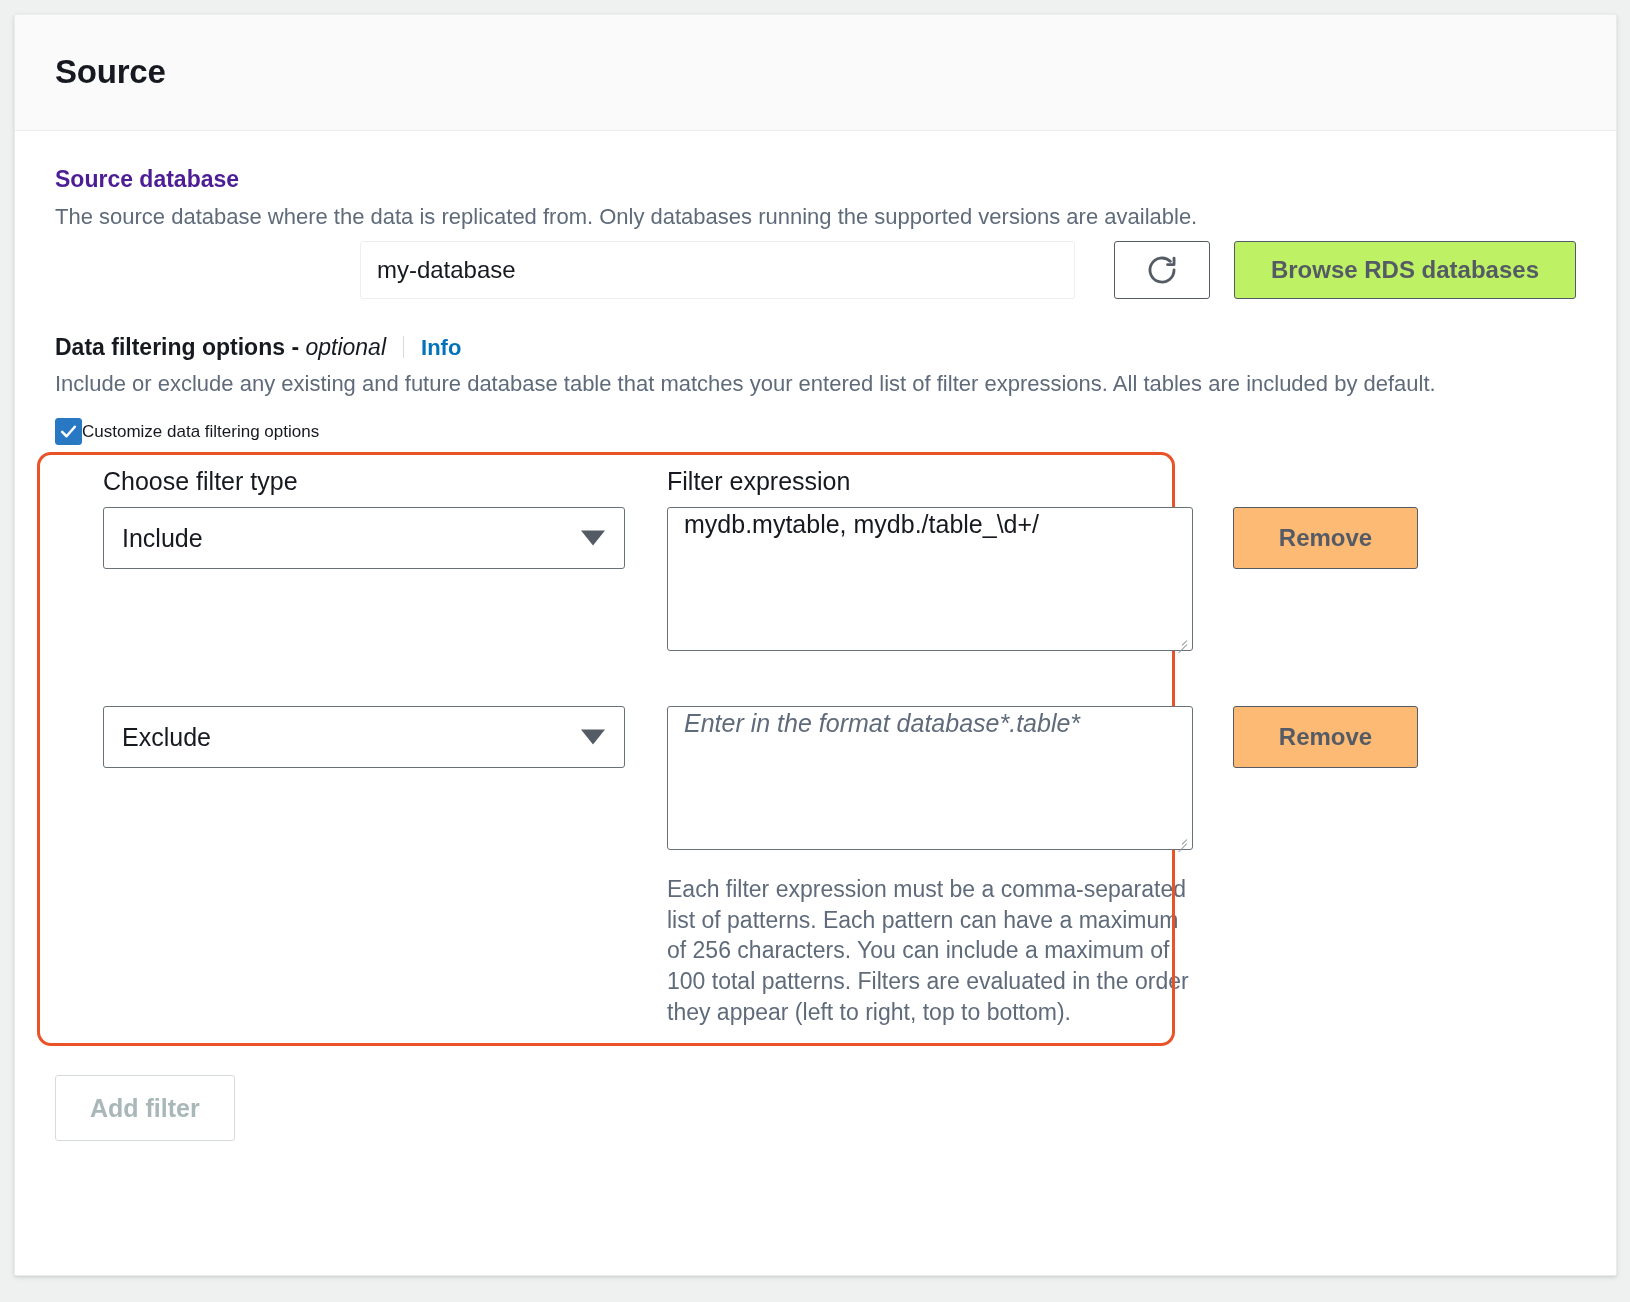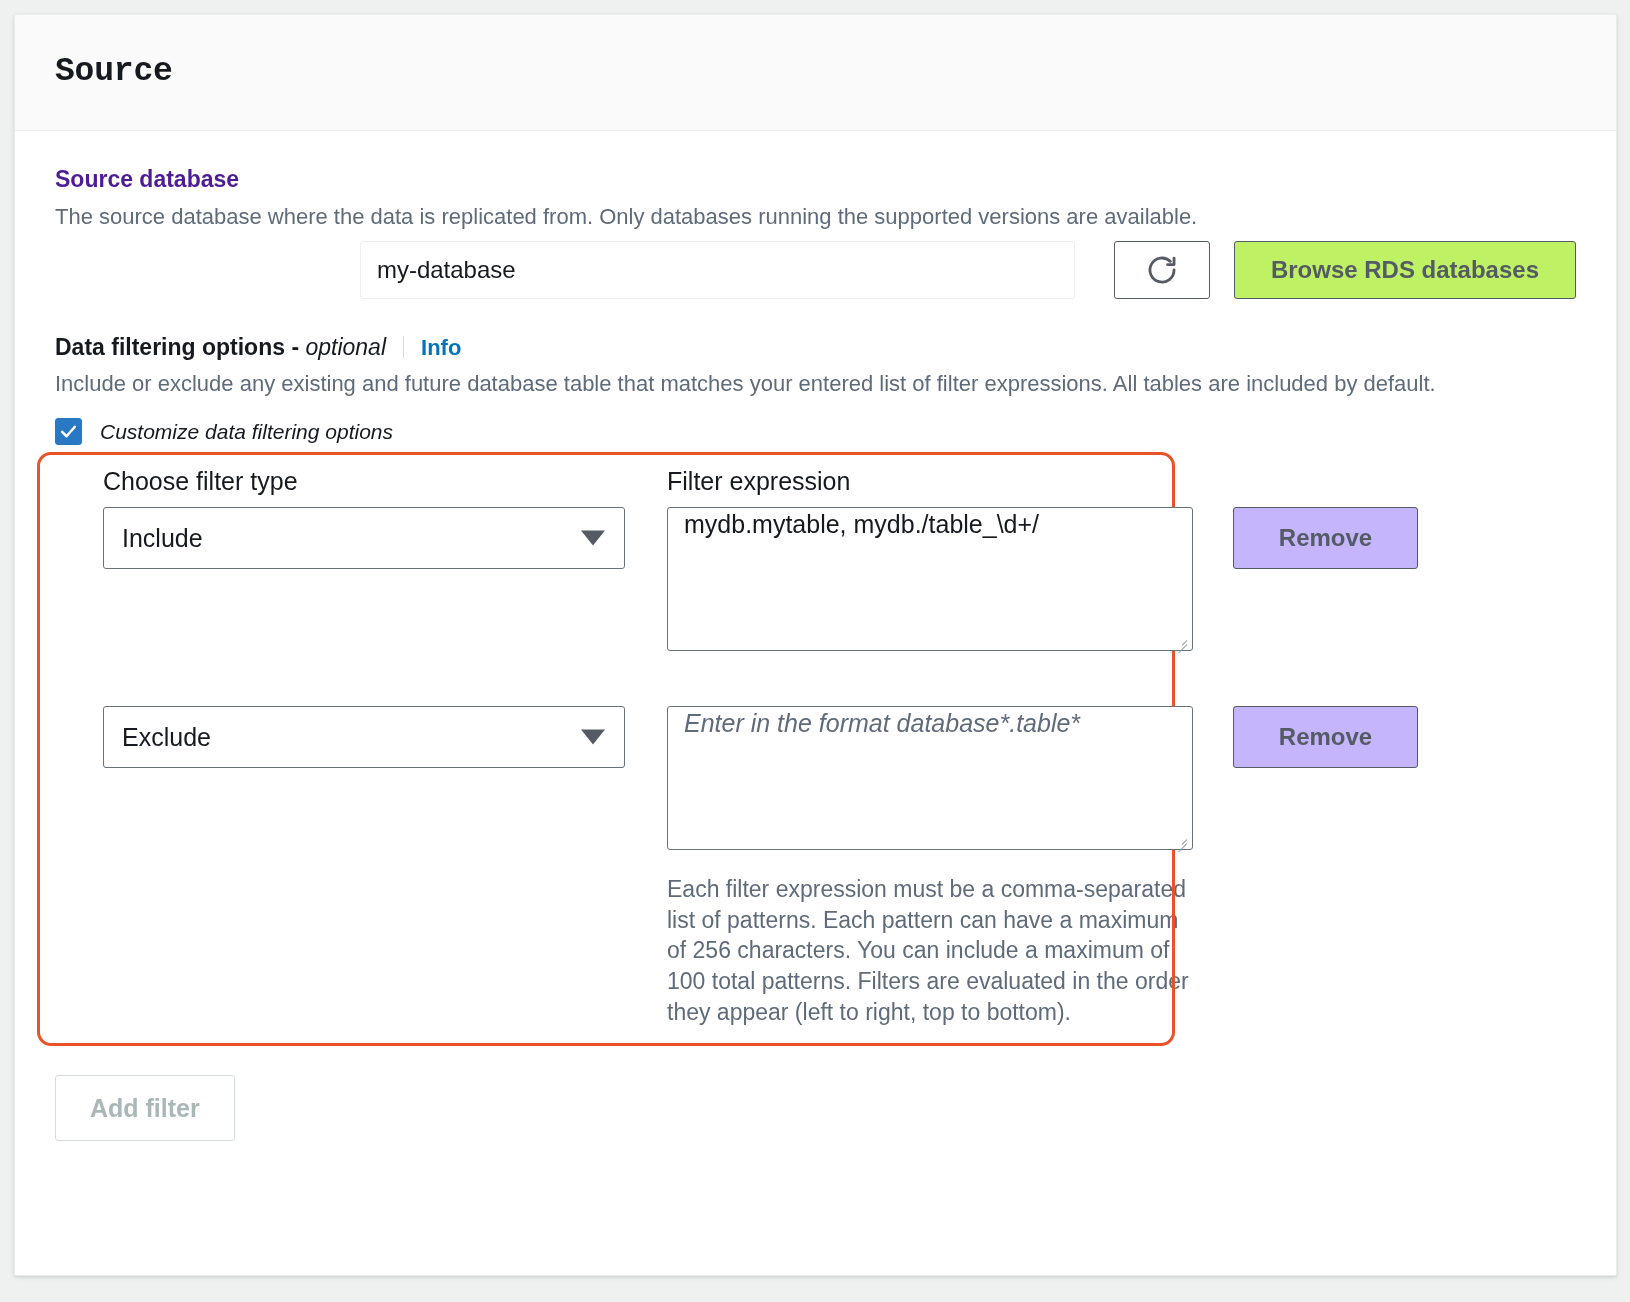--- a/index.html
+++ b/index.html
@@ -36,21 +36,20 @@
     display: flex;
     align-items: center;
     padding: 0 40px;
   }
   .card-title {
     font-size: 33px;
     font-weight: 700;
     color: #16191f;
     letter-spacing: -0.2px;
     line-height: 1.1;
-    font-family: Liberation Mono, monospace;
   }
 
   .card-body {
     padding: 34px 40px 0 40px;
   }
 
   .field-label {
     font-size: 23px;
     font-weight: 700;
     color: #4c1d95;
@@ -160,25 +159,23 @@
     border: 1px solid #2878c4;
     border-radius: 3px;
     display: flex;
     align-items: center;
     justify-content: center;
     cursor: pointer;
     flex: none;
   }
   .cbox svg { display: block; }
   .cbox-label {
-    margin-left: 18px;
-    font-size: 21px;
-    color: #16191f;
-    cursor: pointer;
-    font-style: italic;
+    font-size: 17px;
+    color: #16191f;
+    cursor: pointer;
   }
 
   
   .filters-wrap {
     position: relative;
     margin-top: 21px;
   }
   .highlight-box {
     position: absolute;
     left: -18px;
@@ -282,21 +279,21 @@
   }
   .resize-grip i:nth-child(1) { bottom: 2px;  width: 12px; }
   .resize-grip i:nth-child(2) { bottom: 6px;  width: 7px; }
 
   .remove-btn {
     height: 62px;
     width: 185px;
     margin-top: 11px;
     border: 1px solid #545b64;
     border-radius: 3px;
-    background: #c4b5fd;
+    background: #fdba74;
     color: #545b64;
     font-family: "Liberation Sans", sans-serif;
     font-size: 24px;
     font-weight: 700;
     cursor: pointer;
   }
 
   .ta-help {
     width: 526px;
     margin-top: 20px;

